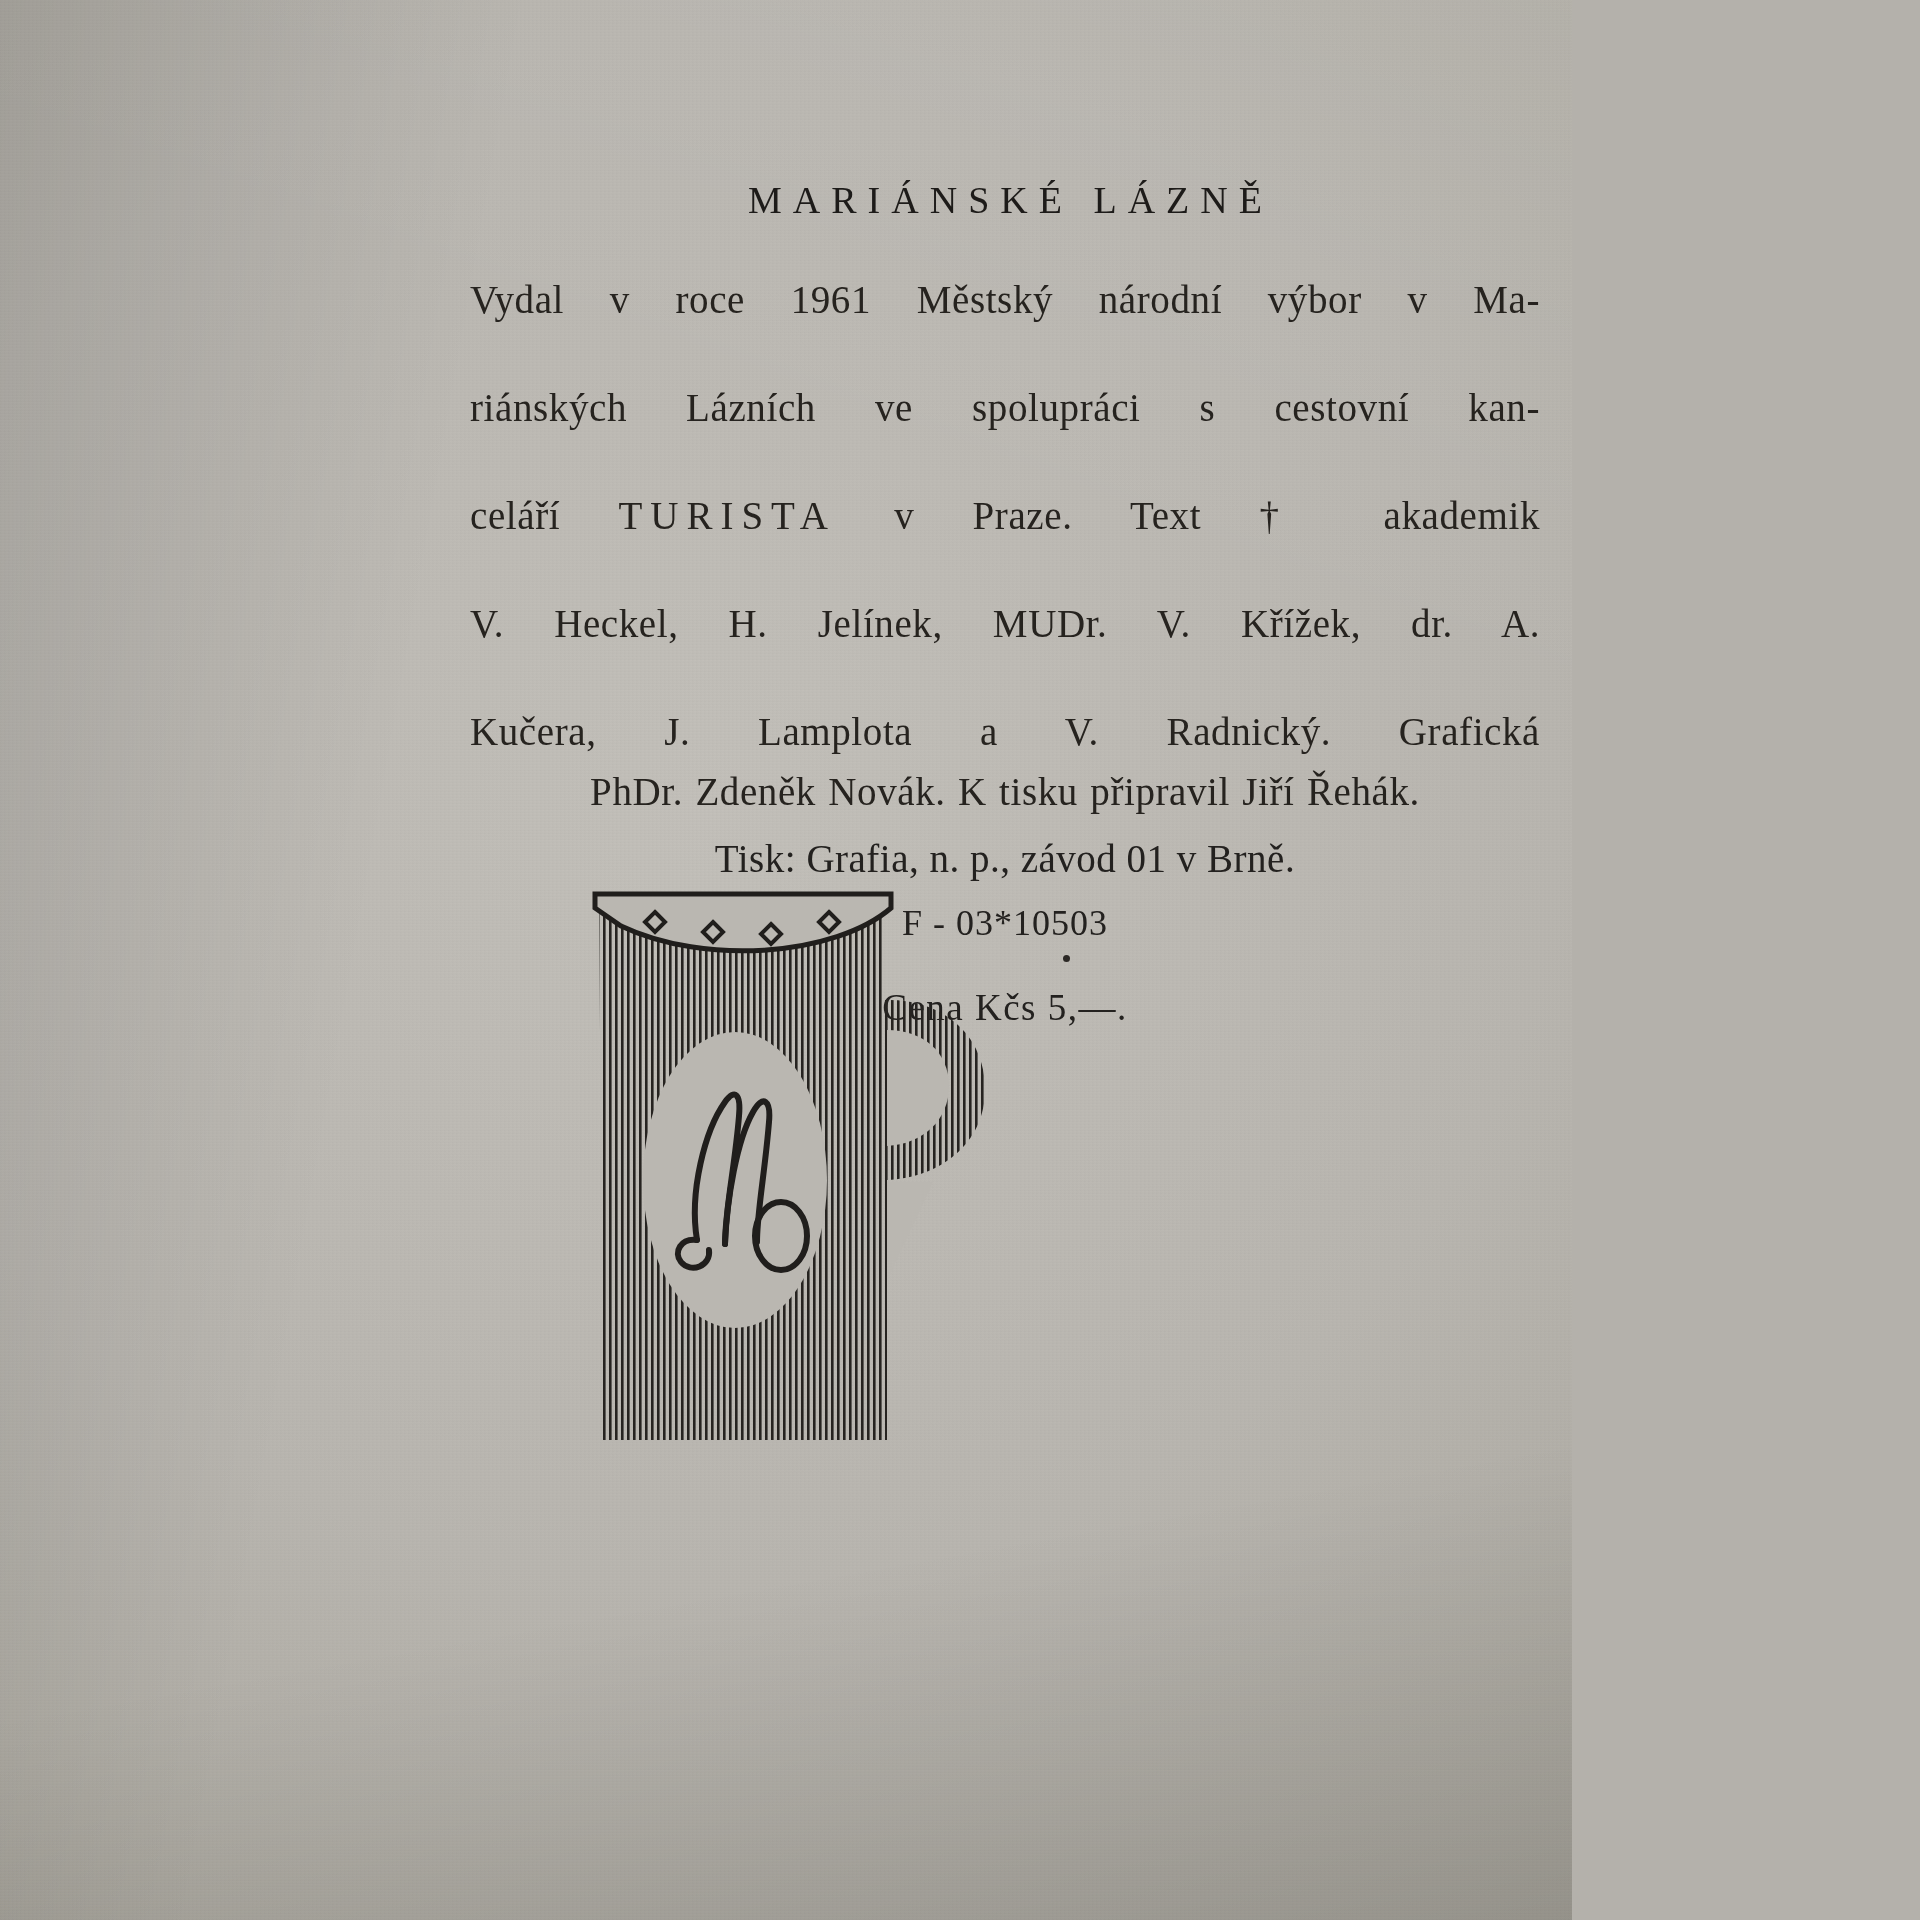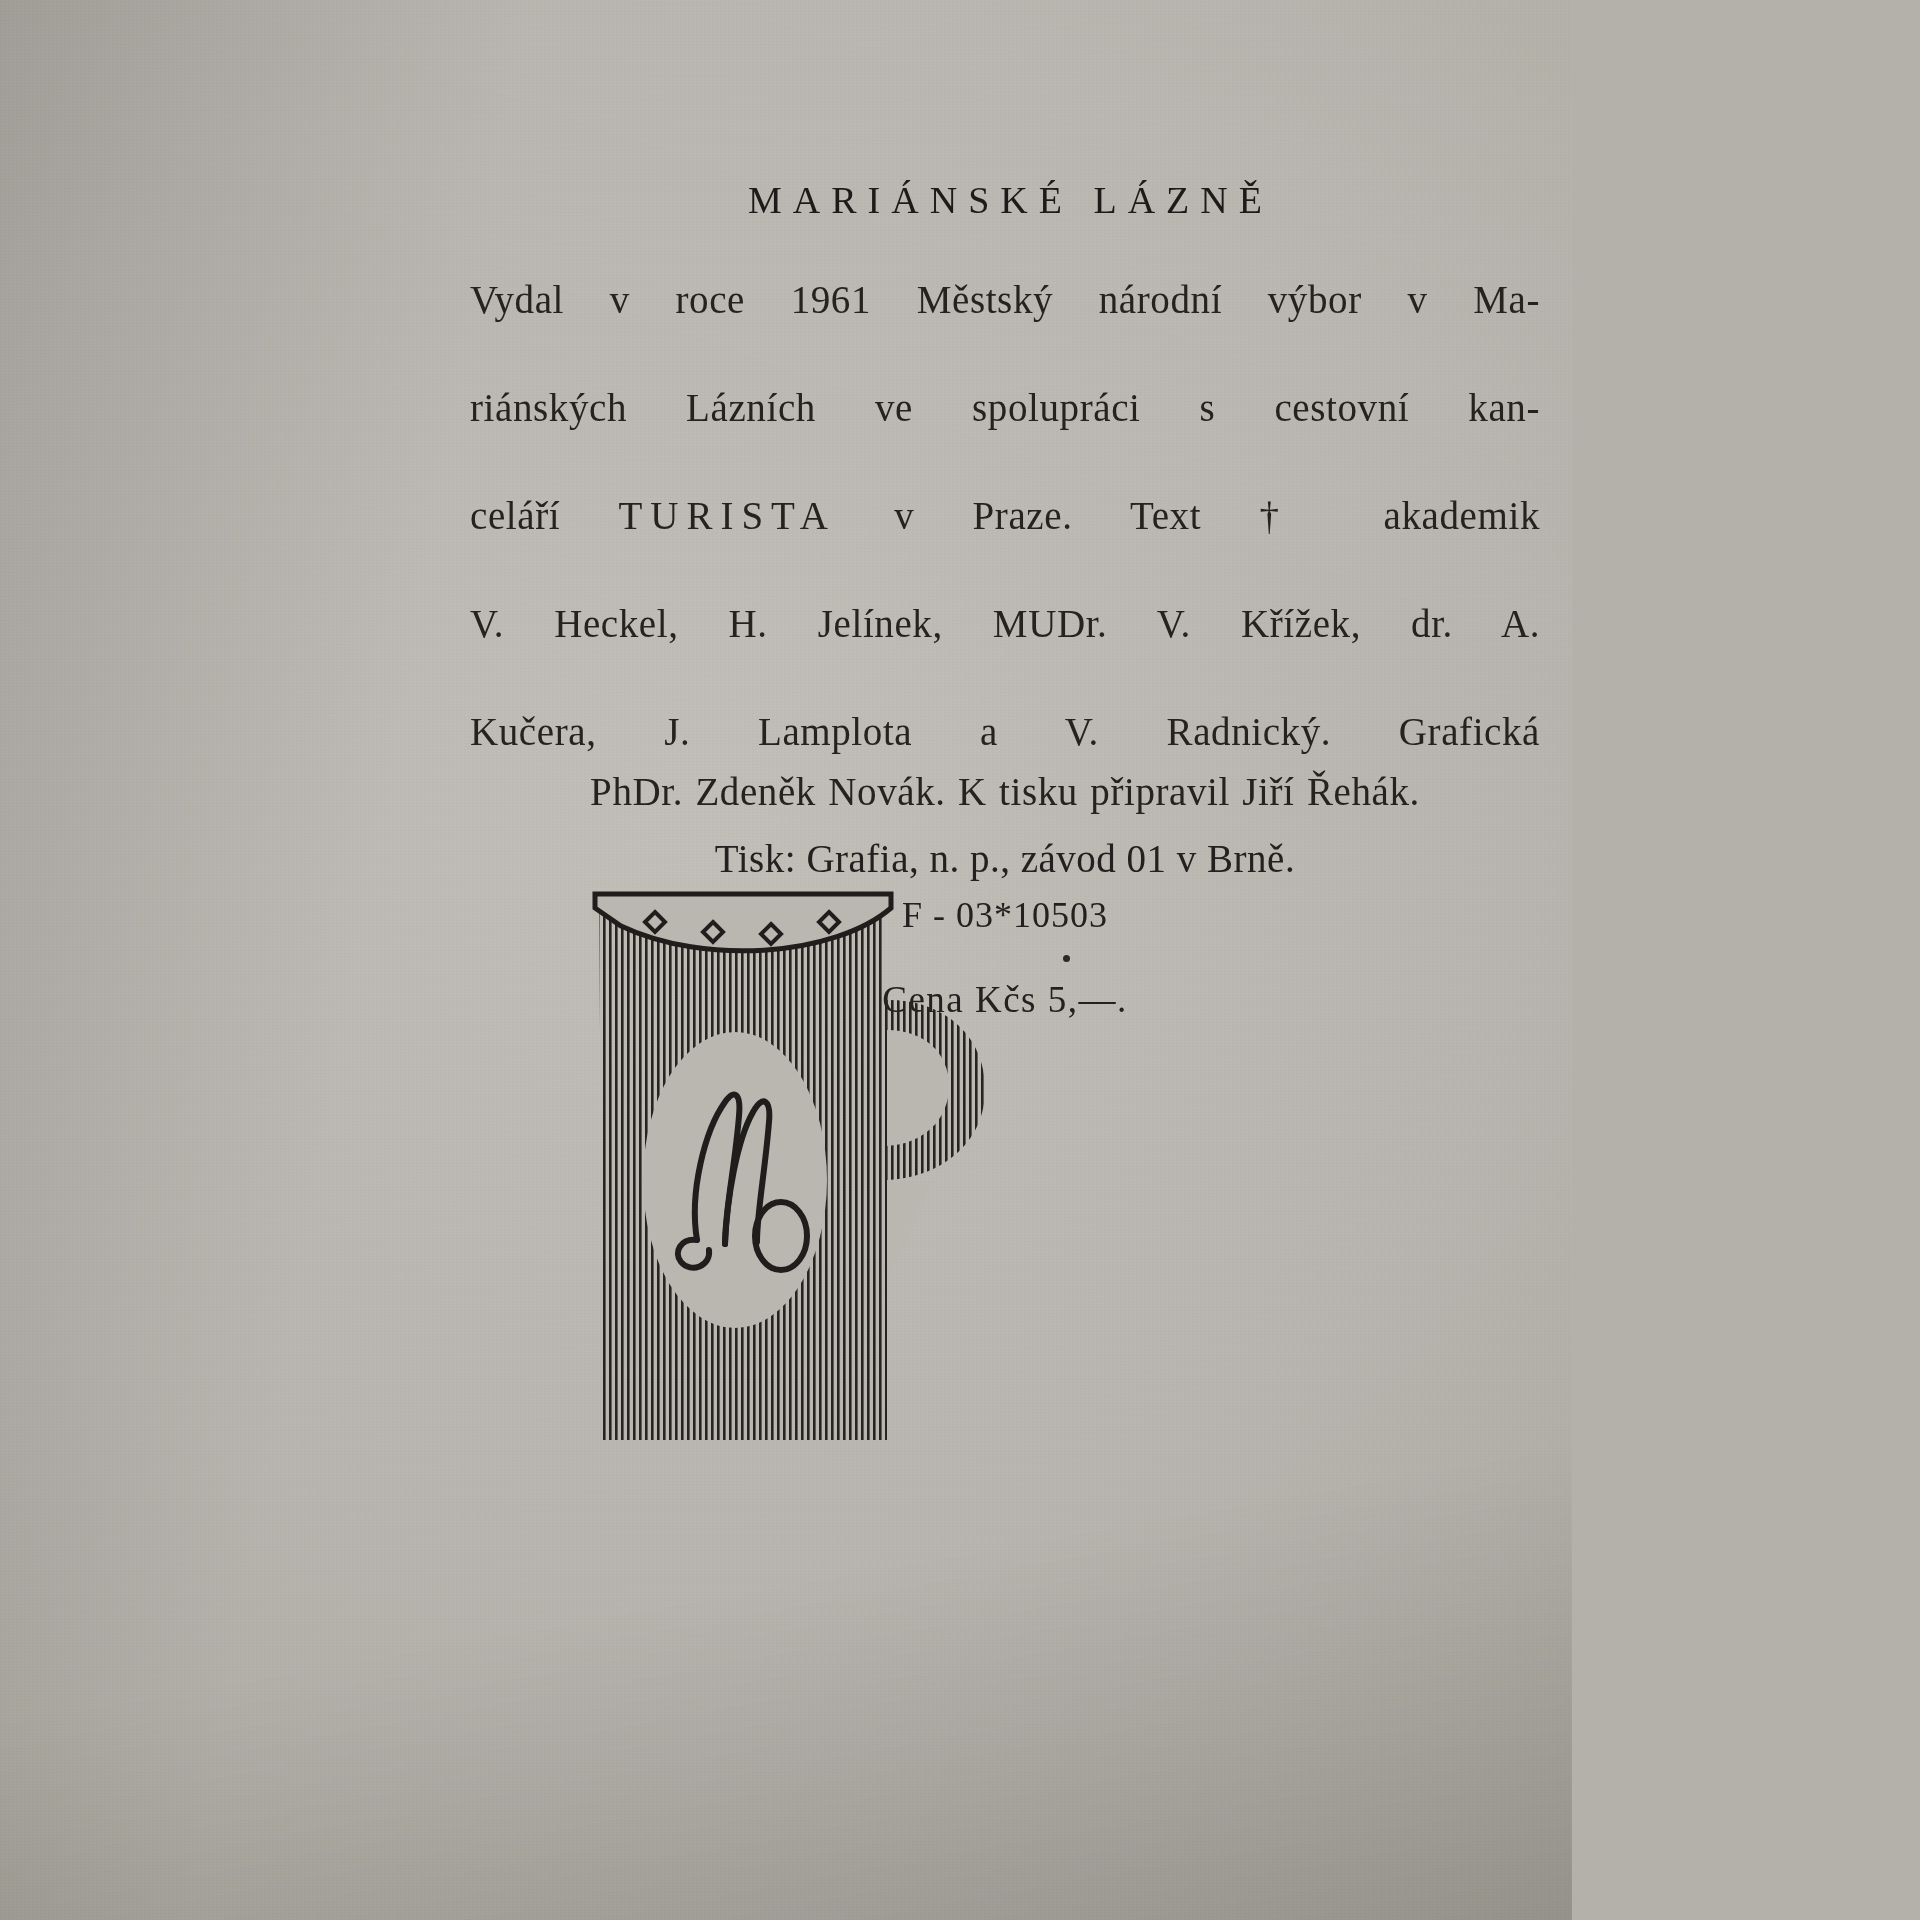--- a/index.html
+++ b/index.html
@@ -89,21 +89,21 @@
     letter-spacing: 8px;
   }
 
   .line-tisk {
     margin-top: 8px;
     font-size: 39px;
     line-height: 58px;
     letter-spacing: .5px;
   }
   .line-code {
-    margin-top: 0;
+    margin-top: 8px;
     font-size: 36px;
     line-height: 54px;
     letter-spacing: 1px;
   }
   .line-price {
     margin-top: 36px;
     font-size: 37px;
     letter-spacing: 1.5px;
   }
 

